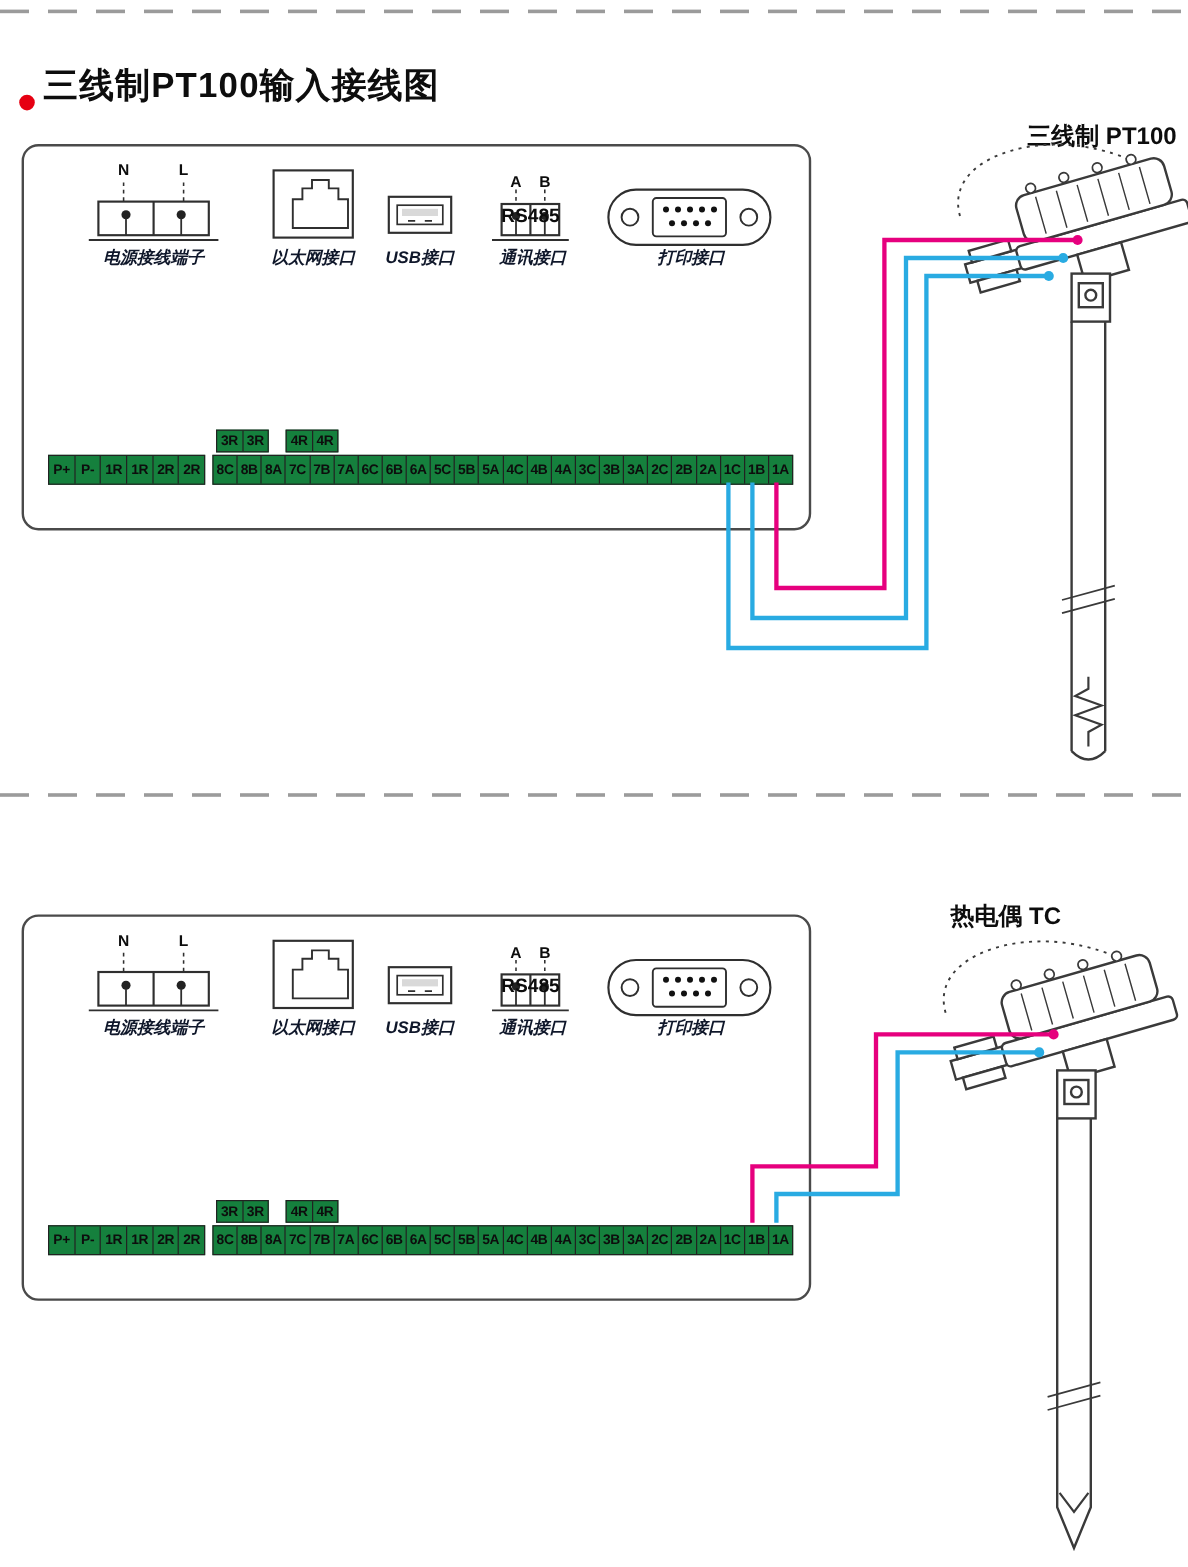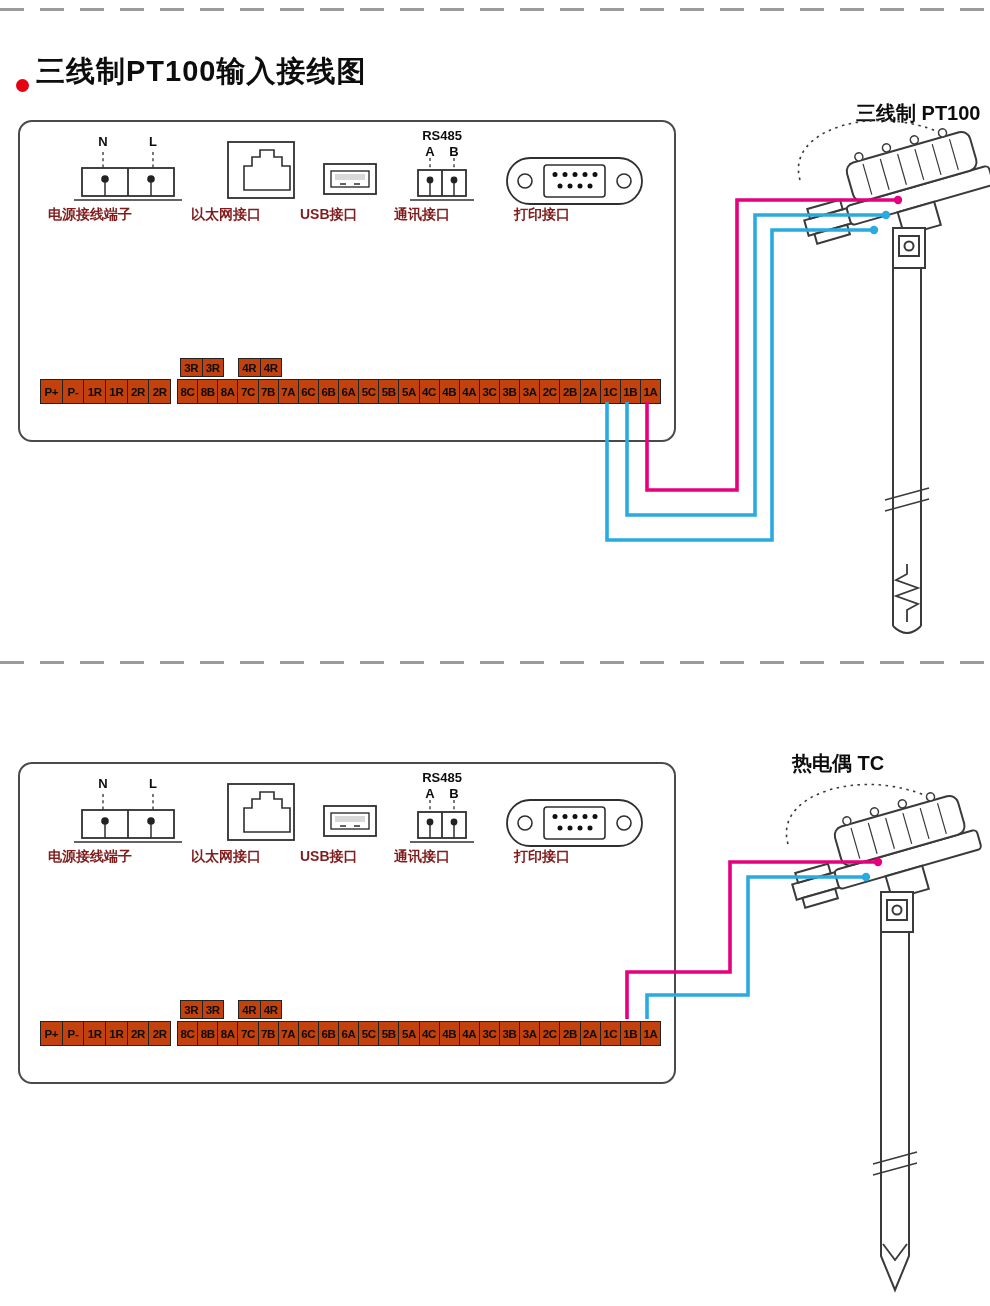--- a/index.html
+++ b/index.html
@@ -21,25 +21,25 @@
   .section{position:absolute;left:0;width:990px;}
   .sec-title{position:absolute;left:16px;display:flex;align-items:flex-end;gap:7px;}
   .bullet{width:13px;height:13px;border-radius:50%;background:var(--accent-red);flex:0 0 auto;}
   .title-text{font-size:29px;font-weight:600;letter-spacing:1px;color:#0d0d0d;white-space:nowrap;}
   .probe-label{position:absolute;font-size:20px;font-weight:700;color:#0d0d0d;white-space:nowrap;}
   .panel{
     position:absolute;left:18px;top:90px;width:658px;height:322px;
     border:2px solid #4a4a4a;border-radius:14px;background:#fff;
   }
   .panel-art{position:absolute;left:0;top:0;}
-  .lbl{position:absolute;font-weight:700;color:#7f1d1d;font-size:14px;white-space:nowrap;}
+  .lbl{position:absolute;font-weight:700;color:#0f172a;text-align:center;font-size:14px;white-space:nowrap;font-style:italic;}
   .pin{position:absolute;font-weight:700;color:#0d0d0d;text-align:center;font-size:13px;}
-  .rs-title{position:absolute;font-weight:700;color:#0d0d0d;text-align:center;font-size:13px;}
+  .rs-title{position:absolute;font-weight:700;color:#0d0d0d;text-align:center;font-size:16px;margin-top:44px;}
   .strip{
-    position:absolute;display:flex;border:1.6px solid #222;background:#c2410c;
+    position:absolute;display:flex;border:1.6px solid #222;background:#15803d;
   }
   .cell{
     flex:1 1 0;display:flex;align-items:center;justify-content:center;
     font-size:11.5px;font-weight:700;color:#0d0d0d;border-left:1.1px solid #222;
     white-space:nowrap;overflow:hidden;letter-spacing:-0.3px;
   }
   .cell:first-child{border-left:none;}
   .overlay{position:absolute;left:0;top:0;pointer-events:none;}
   .wire{fill:none;stroke-width:3.6px;}
 </style>

